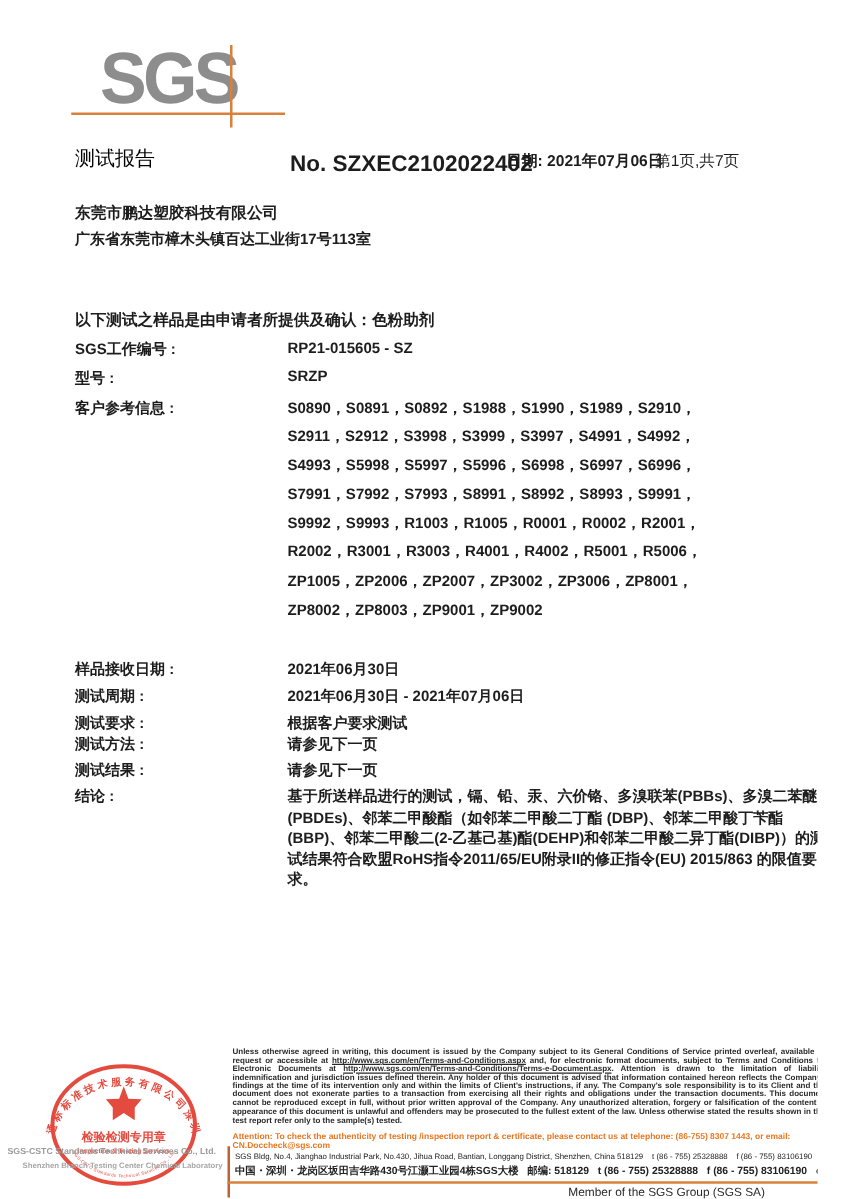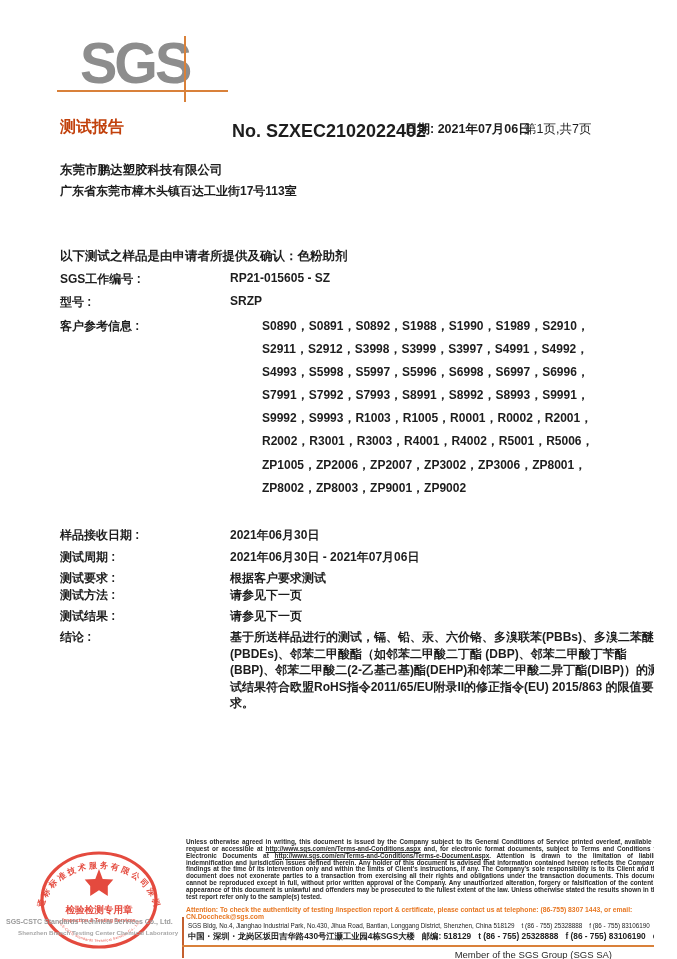--- a/index.html
+++ b/index.html
@@ -7,33 +7,33 @@
     position:relative;width:654px;height:959px;background:#ffffff;overflow:hidden;
     font-family:"Liberation Sans","DejaVu Sans",sans-serif;color:#1d1d1d;
   }
   
   .logo-text{
     position:absolute;left:80px;top:34px;font-size:56px;line-height:58px;
     font-weight:bold;color:#8d8d8d;letter-spacing:-3px;transform:scaleY(1.04);
   }
   .logo-hline{position:absolute;left:57px;top:90px;width:171px;height:2px;background:#d9813a;}
   .logo-vline{position:absolute;left:184px;top:36px;width:2px;height:66px;background:#d9813a;}
-  .title{position:absolute;left:60px;top:117px;font-size:16px;font-weight:bold;color:#c2410c;}
+  .title{position:absolute;left:60px;top:117px;font-size:16px;font-weight:normal;color:#000000;}
   .report-no{position:absolute;left:232px;top:121px;font-size:18px;font-weight:bold;}
   .report-date{position:absolute;left:405px;top:121px;font-size:12.5px;font-weight:bold;}
   .report-pages{position:absolute;left:524px;top:121px;font-size:12.5px;font-weight:normal;}
   
   .company{position:absolute;left:60px;top:162px;font-size:12.5px;font-weight:bold;}
   .company-addr{position:absolute;left:60px;top:183px;font-size:12px;font-weight:bold;}
   .sample-intro{position:absolute;left:60px;top:248px;font-size:12.5px;font-weight:bold;}
   
   .frow{position:absolute;left:60px;width:604px;font-size:12px;font-weight:bold;}
   .flabel{position:absolute;left:0;top:0;white-space:nowrap;}
   .fvalue{position:absolute;left:170px;top:0;width:434px;}
-  .ref-line{height:23.1px;white-space:nowrap;margin-left:32px;}
+  .ref-line{height:23.1px;white-space:nowrap;}
   .conclusion-text{line-height:16.6px;text-align:left;}
   
   .disclaimer{
     position:absolute;left:186px;top:839px;width:476px;
     font-size:6.4px;line-height:6.85px;font-weight:bold;color:#2a2a2a;text-align:justify;
   }
   .disclaimer .u{text-decoration:underline;}
   .attention{
     position:absolute;left:186px;top:906px;width:478px;
     font-size:6.8px;line-height:7.4px;font-weight:bold;color:#e87722;

